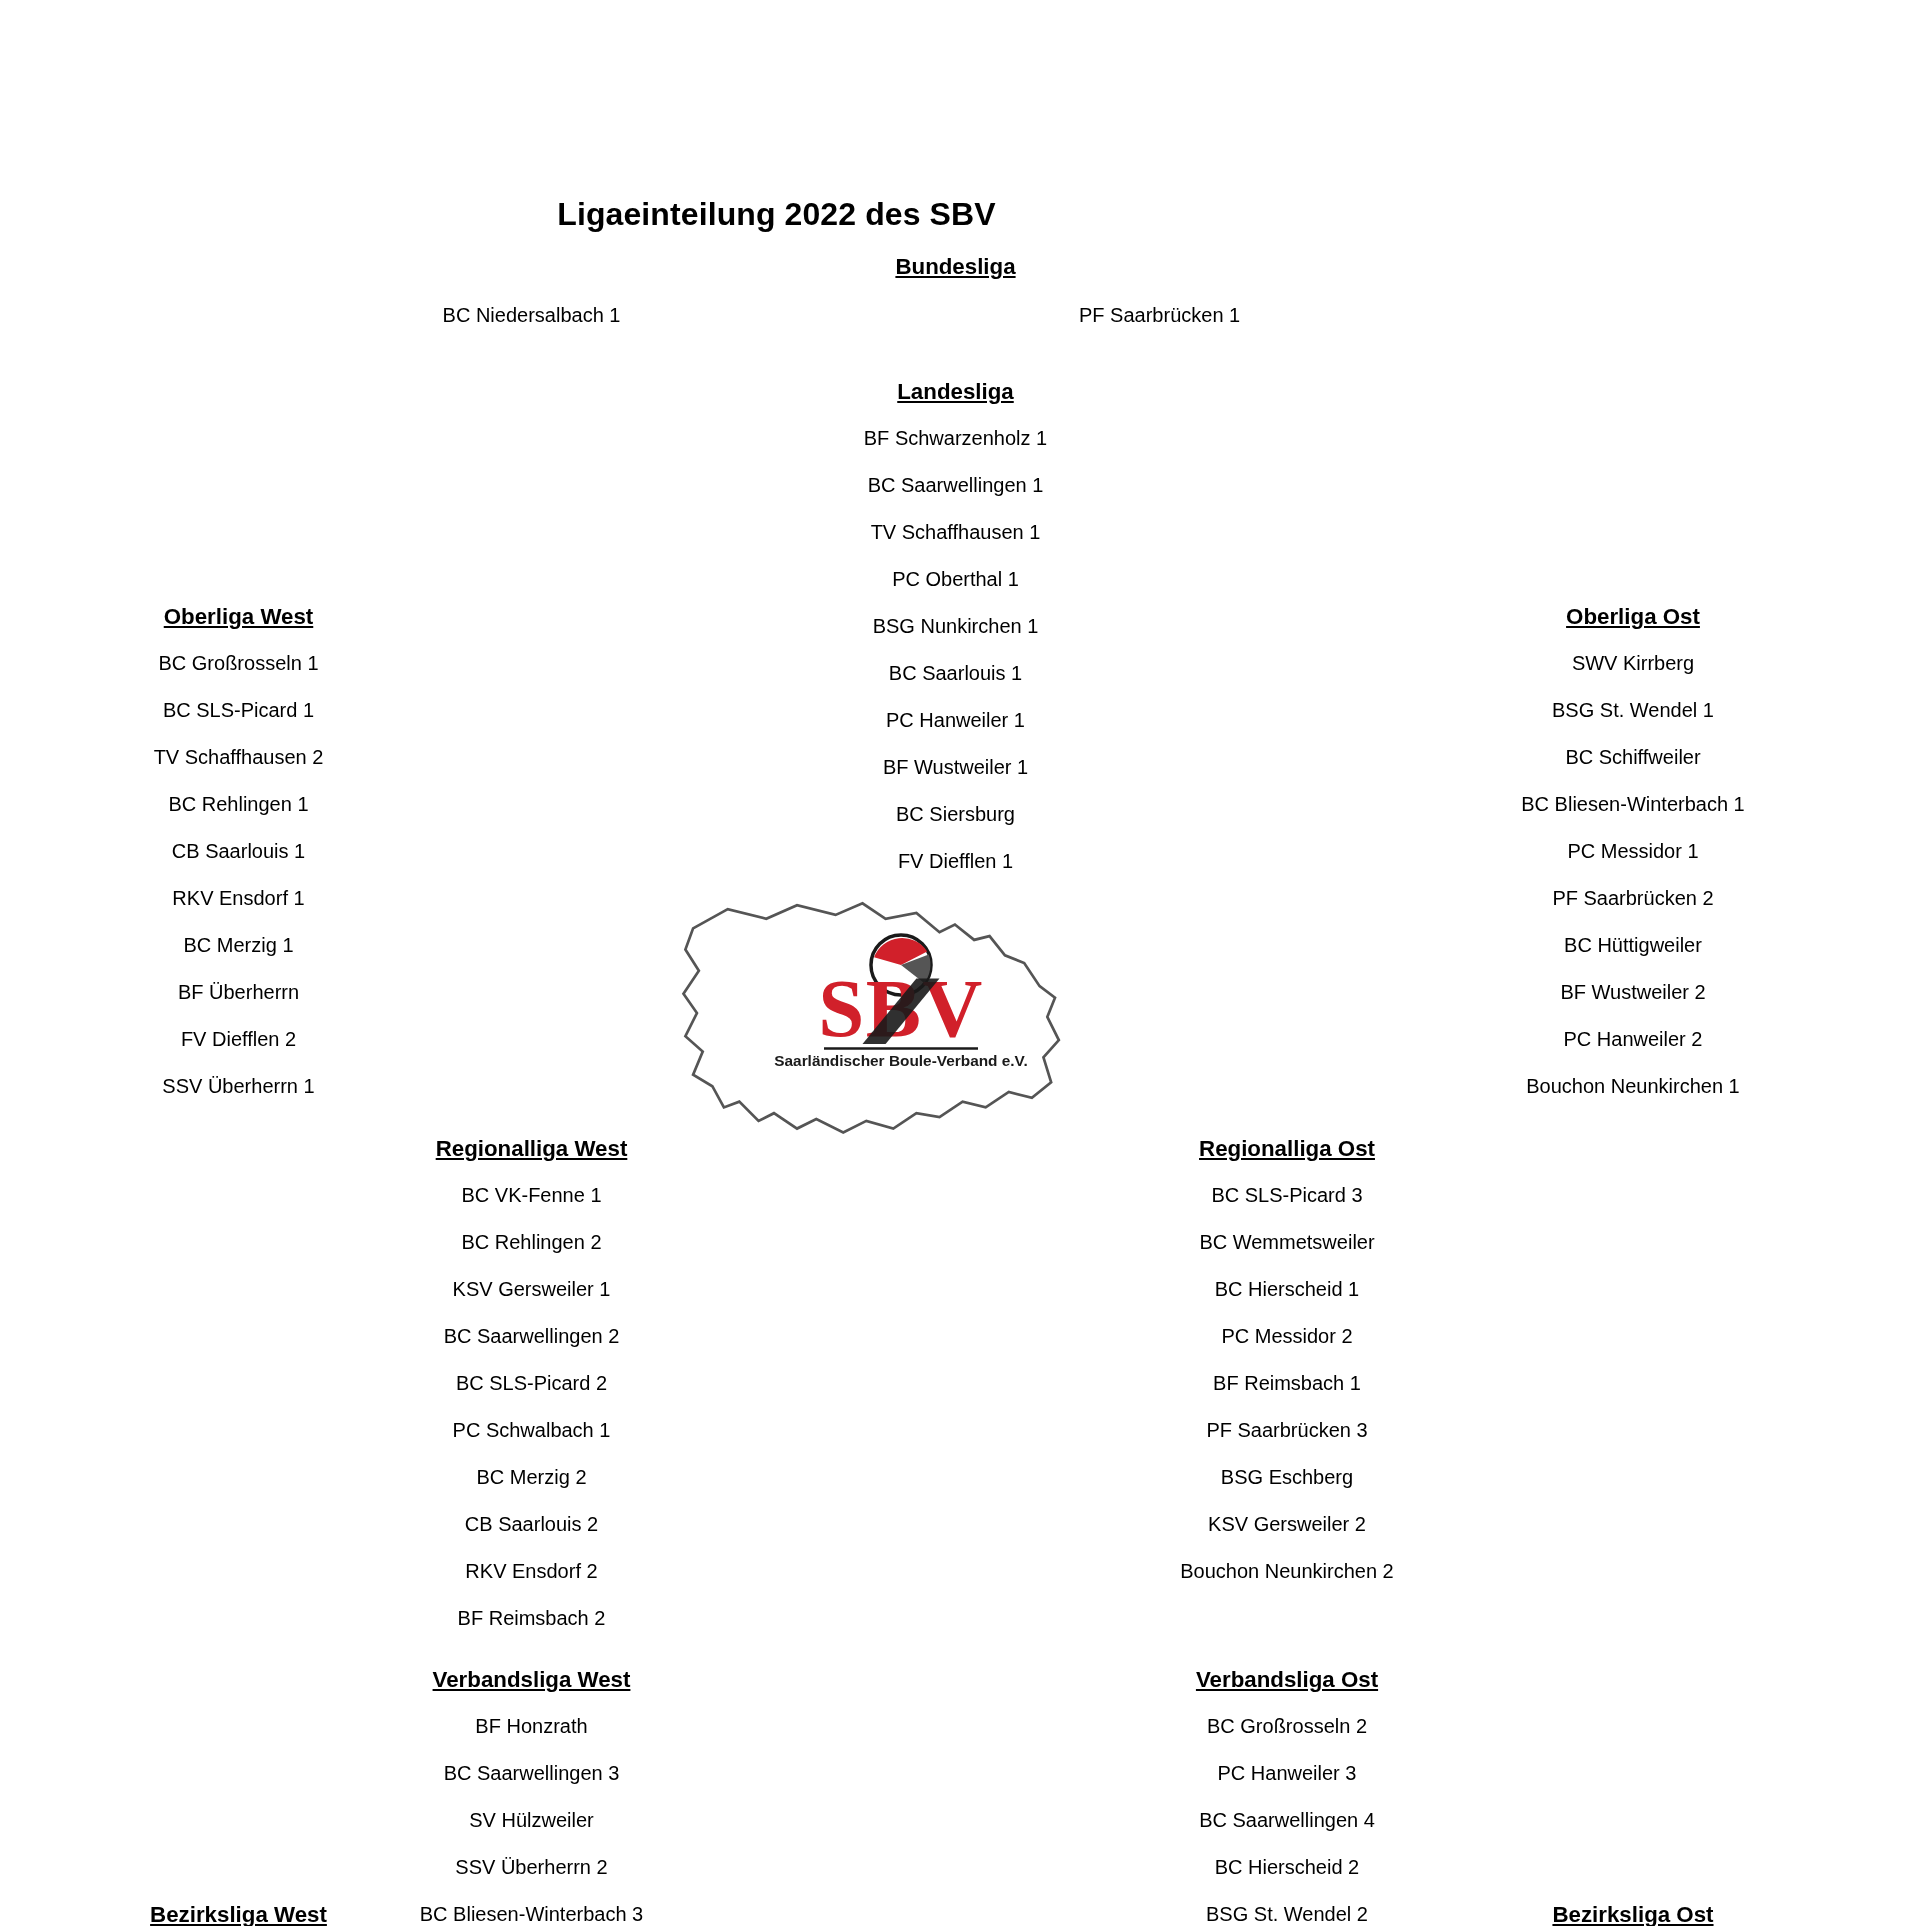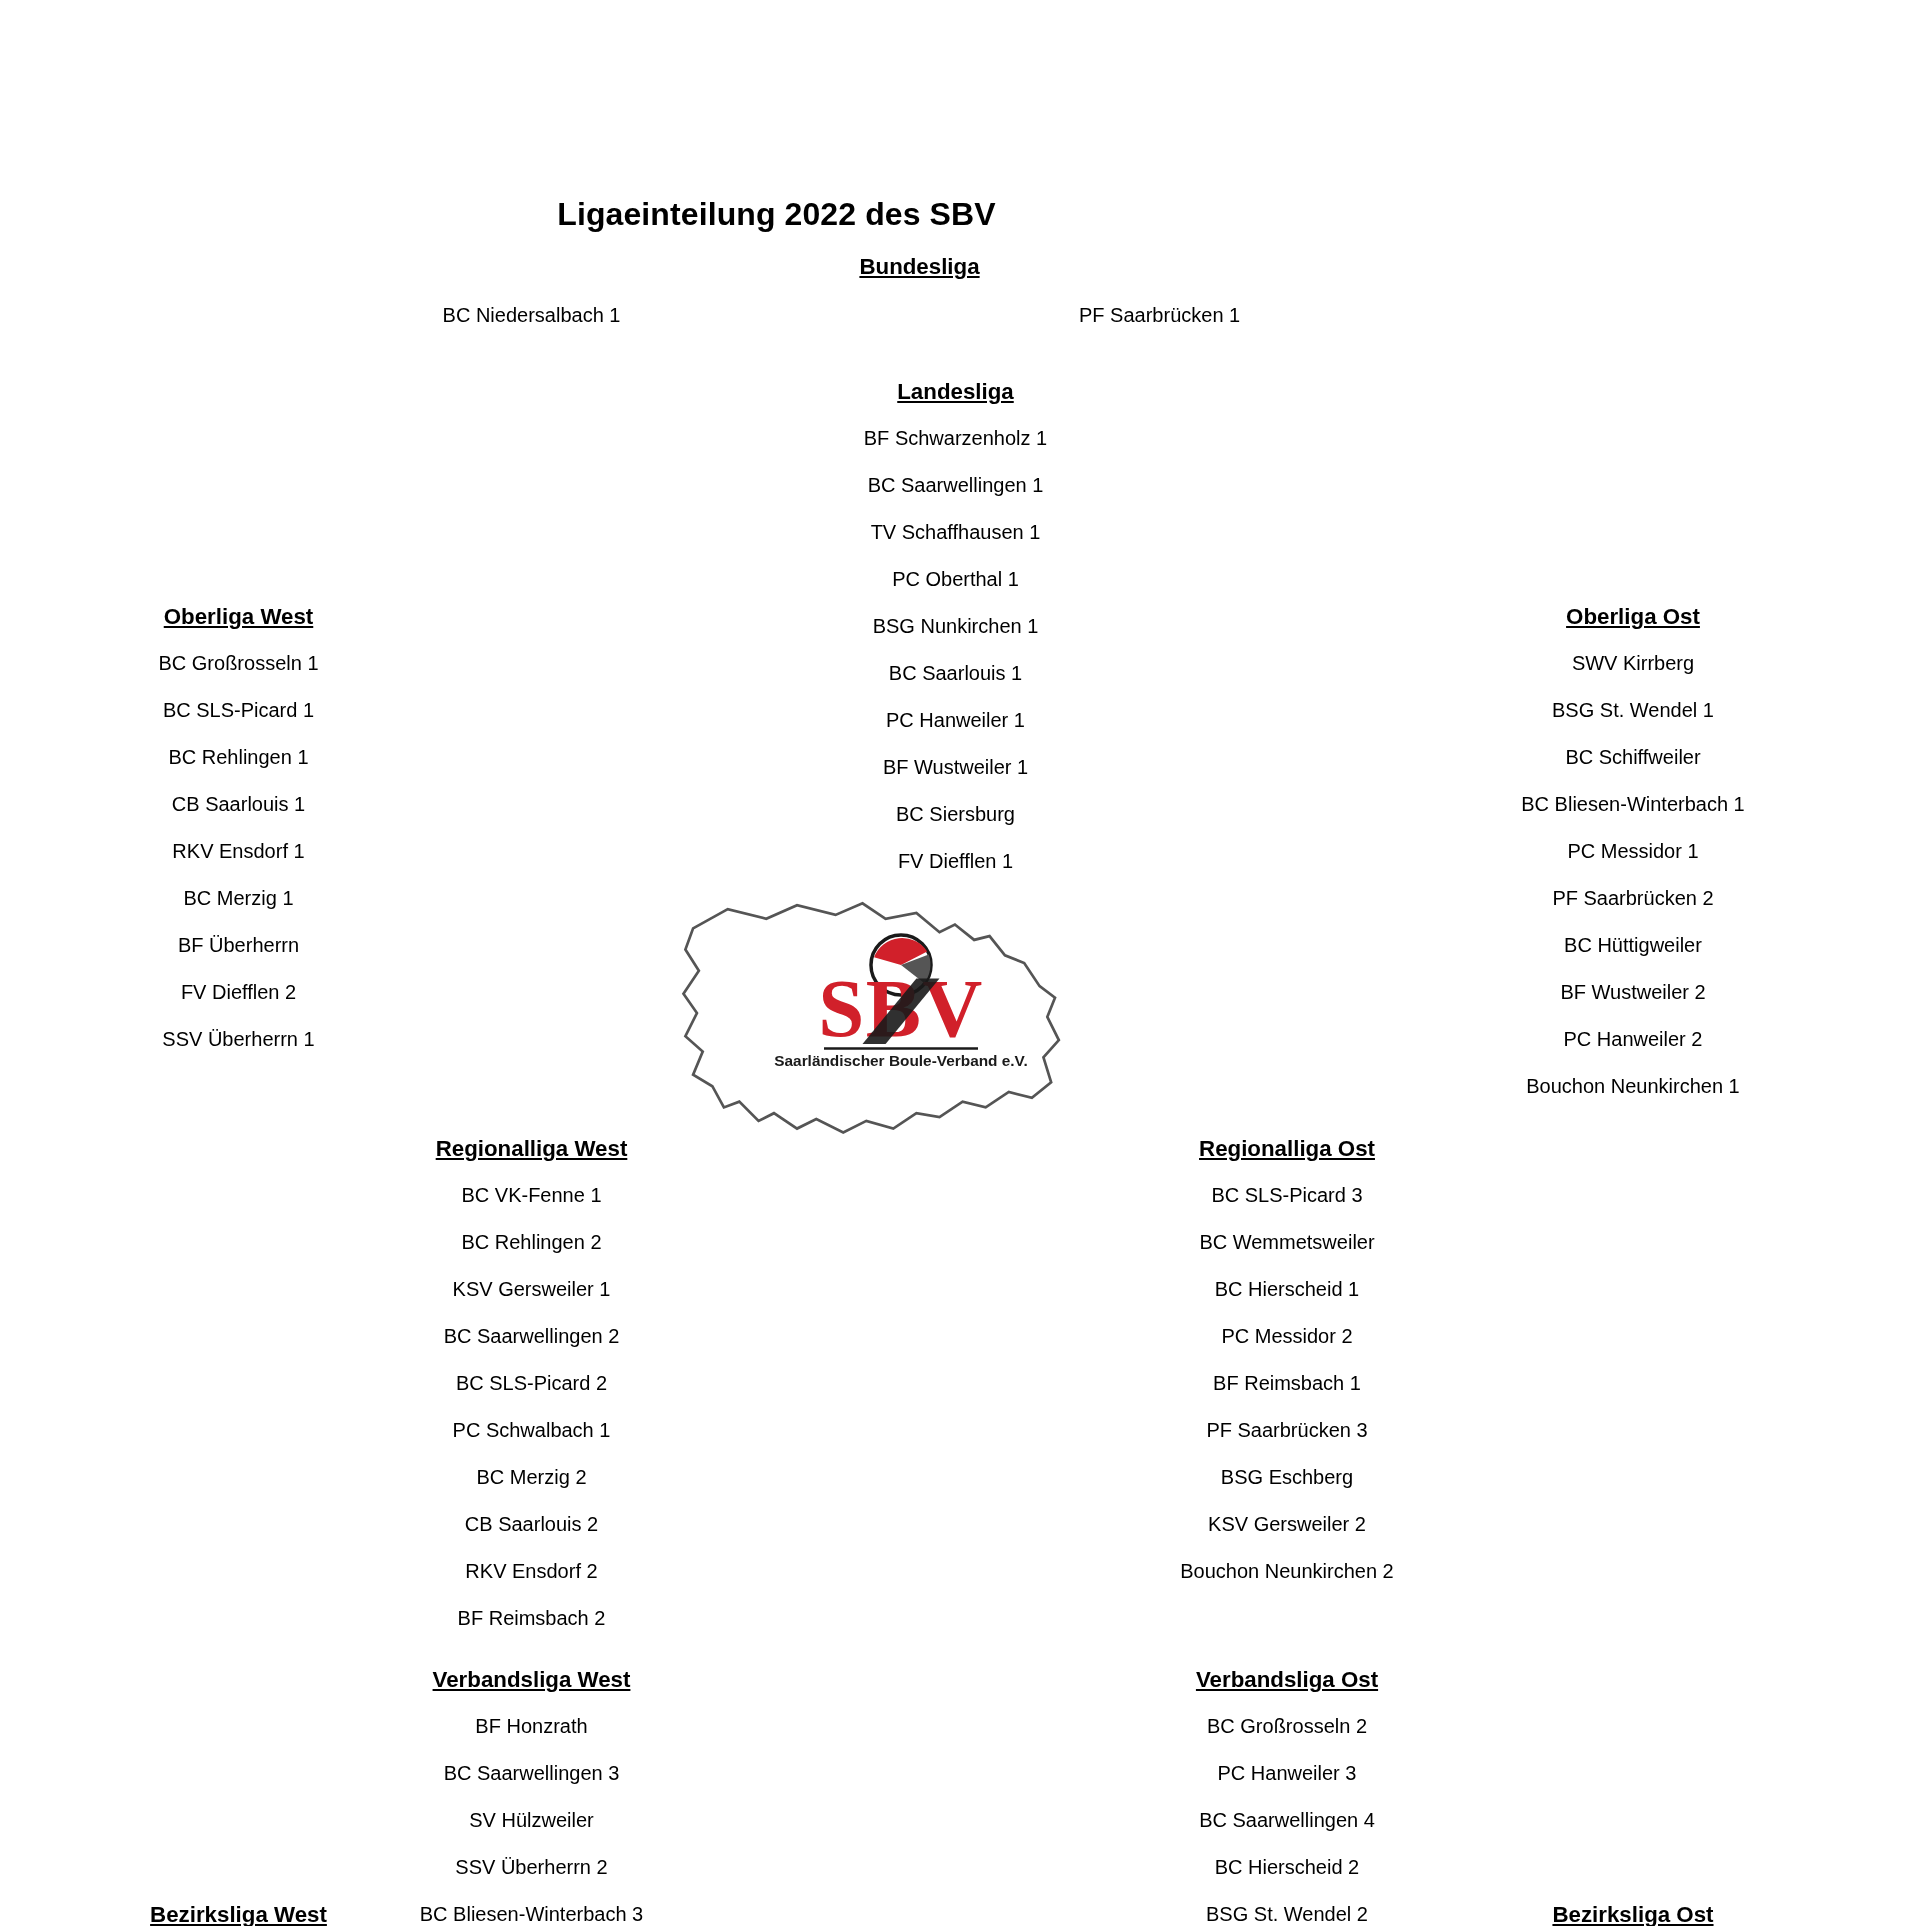--- a/index.html
+++ b/index.html
@@ -42,21 +42,21 @@
   }
   .col .team {
     font-size: 20px;
     line-height: 47px;
     white-space: nowrap;
   }
   
   .bundesliga-heading {
     position: absolute;
     top: 254px;
-    left: 596px;
+    left: 632px;
     width: 647px;
     text-align: center;
     font-size: 22.3px;
     font-weight: bold;
     text-decoration: underline;
   }
   .bundesliga-left {
     position: absolute;
     top: 304px;
     left: 339px;
@@ -160,20 +160,21 @@
     <div class="team">PC Hanweiler 1</div>
     <div class="team">BF Wustweiler 1</div>
     <div class="team">BC Siersburg</div>
     <div class="team">FV Diefflen 1</div>
   </div>
 
   <div class="col" id="oberliga-west-col">
     <div class="heading">Oberliga West</div>
     <div class="team">BC Großrosseln 1</div>
     <div class="team">BC SLS-Picard 1</div>
+    <div class="team">TV Schaffhausen 2</div>
     <div class="team">BC Rehlingen 1</div>
     <div class="team">CB Saarlouis 1</div>
     <div class="team">RKV Ensdorf 1</div>
     <div class="team">BC Merzig 1</div>
     <div class="team">BF Überherrn</div>
     <div class="team">FV Diefflen 2</div>
     <div class="team">SSV Überherrn 1</div>
   </div>
 
   <div class="col" id="oberliga-ost-col">

